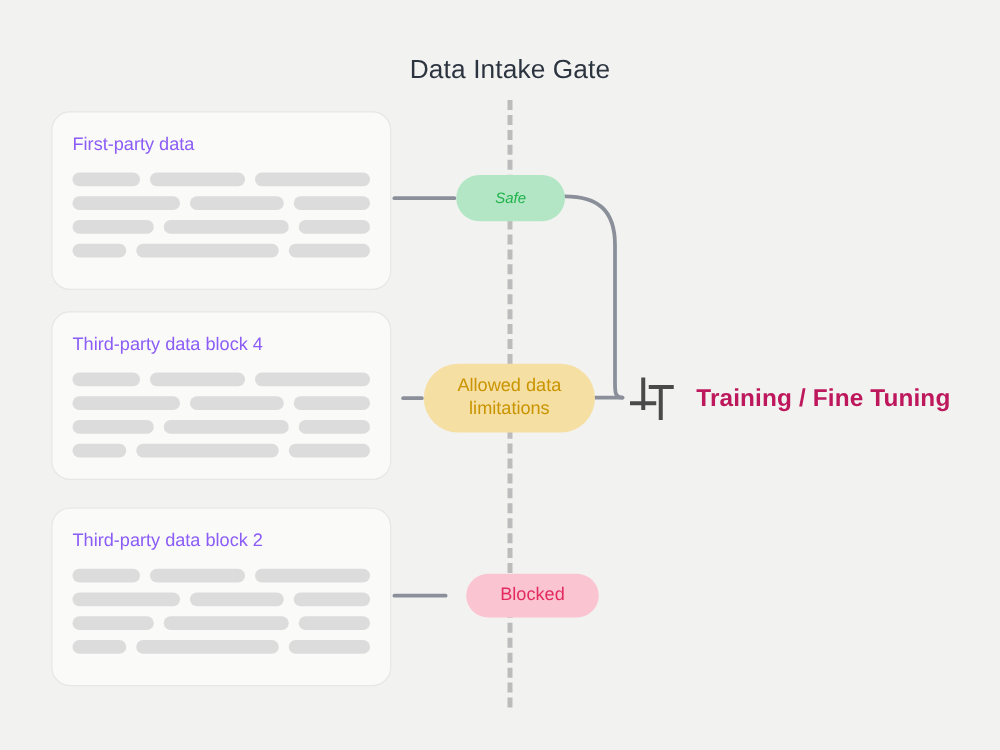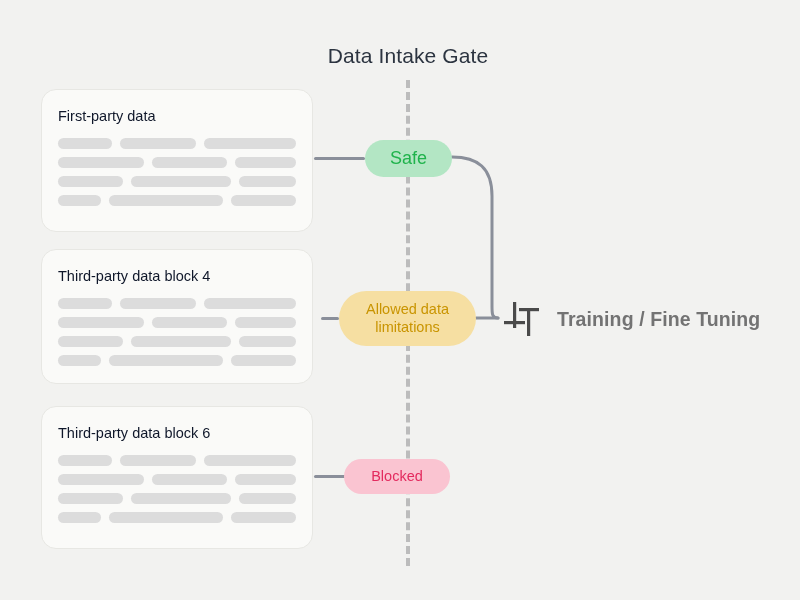--- a/index.html
+++ b/index.html
@@ -59,21 +59,21 @@
     border-radius: 15px;
     padding: 18px 16px 16px 16px;
     z-index: 2;
   }
   #card-0 { top: 89px;  height: 143px; }
   #card-1 { top: 249px; height: 135px; }
   #card-2 { top: 406px; height: 143px; }
 
   .doc-card-title {
     font-size: 14.5px;
-    color: #0f172a;
+    color: #8b5cf6;
     margin-bottom: 14px;
     white-space: nowrap;
   }
 
   .skeleton-rows { display: flex; flex-direction: column; gap: 8px; }
   .skeleton-row  { display: flex; gap: 8px; align-items: center; }
   .skeleton-bar  { height: 11px; border-radius: 6px; background: #dcdcdc; }
 
   
   .verdict-pill {
@@ -81,28 +81,28 @@
     border-radius: 999px;
     display: flex;
     align-items: center;
     justify-content: center;
     text-align: center;
     z-index: 3;
     line-height: 1.18;
   }
   #pill-0 {
     left: 365px; top: 140px; width: 87px; height: 37px;
-    background: #b3e6c4; color: #20b34c; font-size: 18px;
+    background: #b3e6c4; color: #20b34c; font-size: 12px; font-style: italic;
   }
   #pill-1 {
     left: 339px; top: 291px; width: 137px; height: 55px;
     background: #f6dfa2; color: #c99400; font-size: 14.5px;
   }
   #pill-2 {
-    left: 344px; top: 459px; width: 106px; height: 35px;
+    left: 373px; top: 459px; width: 106px; height: 35px;
     background: #fac4d1; color: #e32a5e; font-size: 14.5px;
   }
 
   
   .connector-stub {
     position: absolute;
     height: 3px;
     background: #8a8f9a;
     border-radius: 2px;
     z-index: 1;
@@ -127,21 +127,21 @@
     top: 300px;
     display: flex;
     align-items: center;
     gap: 17px;
     z-index: 3;
   }
   #sliders-icon { width: 37px; height: 38px; display: block; flex: none; }
   #output-label {
     font-size: 19.5px;
     font-weight: bold;
-    color: #737373;
+    color: #be185d;
     white-space: nowrap;
     letter-spacing: 0.1px;
     text-align: center;
   }
 </style>
 </head>
 <body style="background: rgb(242, 242, 240);">
 
 <div id="stage">
 
@@ -204,21 +204,21 @@
         </div>
         <div class="skeleton-row">
           <div class="skeleton-bar" style="width: 60px;"></div>
           <div class="skeleton-bar" style="width: 160px;"></div>
           <div class="skeleton-bar" style="width: 92px;"></div>
         </div>
       </div>
   </div>
 
   <div id="card-2" class="doc-card">
-    <div class="doc-card-title">Third-party data block 6</div>
+    <div class="doc-card-title">Third-party data block 2</div>
     <div class="skeleton-rows">
         <div class="skeleton-row">
           <div class="skeleton-bar" style="width: 78px;"></div>
           <div class="skeleton-bar" style="width: 108px;"></div>
           <div class="skeleton-bar" style="width: 132px;"></div>
         </div>
         <div class="skeleton-row">
           <div class="skeleton-bar" style="width: 122px;"></div>
           <div class="skeleton-bar" style="width: 106px;"></div>
           <div class="skeleton-bar" style="width: 86px;"></div>

